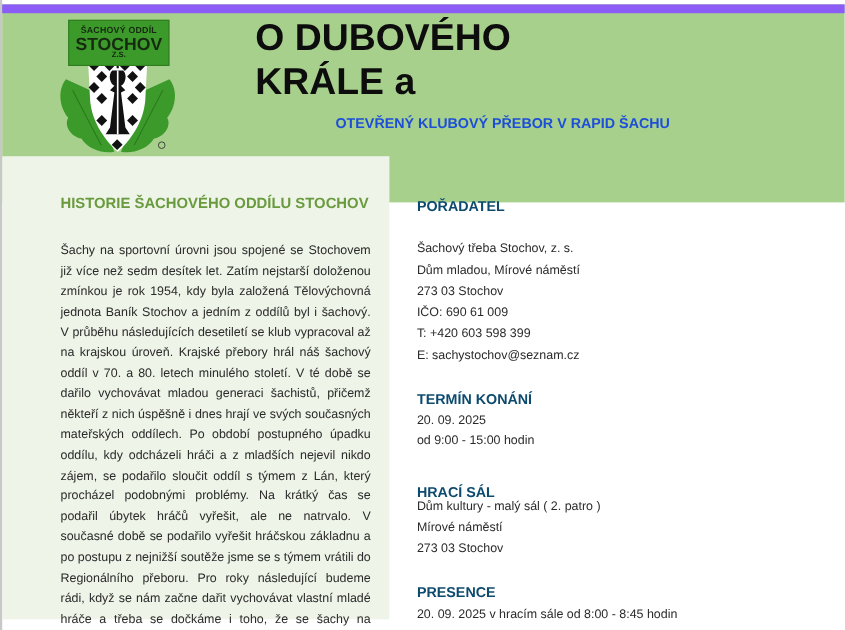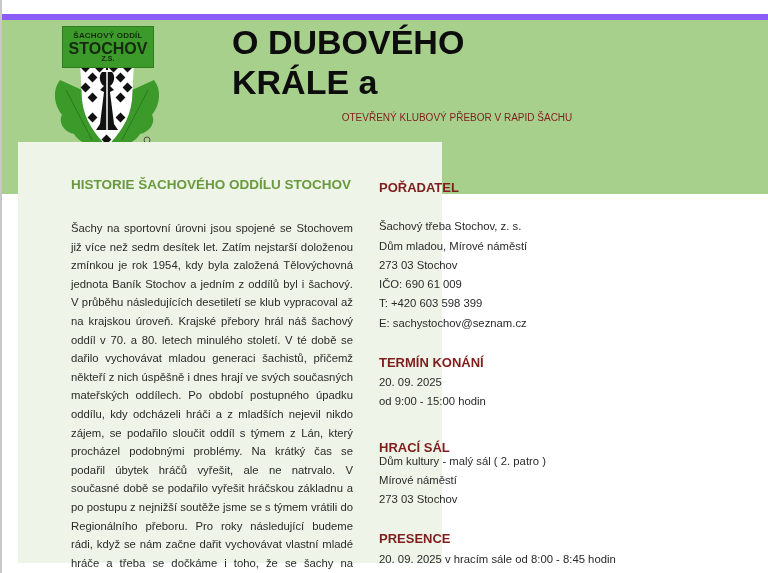--- a/index.html
+++ b/index.html
@@ -1,40 +1,40 @@
 <!DOCTYPE html>
 <html><head>
 <meta charset="utf-8">
 <style>
   * { box-sizing: border-box; margin: 0; padding: 0; }
   html, body { width: 768px; height: 573px; overflow: hidden; background: #ffffff; }
   body { font-family: "Liberation Sans", "DejaVu Sans", sans-serif; color: #1f1f1f; position: relative; }
 
   .page-edge { position: absolute; left: 0; top: 0; width: 2px; height: 573px; background: #c8c8c8; }
 
-  .header { position: absolute; left: 2px; top: 14px; width: 766px; height: 180px; background: #a8d08d; border-top: 6px solid #8b5cf6; }
+  .header { position: absolute; left: 2px; top: 4px; width: 766px; height: 180px; background: #a8d08d; border-top: 8px solid #8b5cf6; }
 
   .logo { position: absolute; left: 50px; top: 4px; width: 110px; height: 126px; }
   .logo-banner { position: absolute; left: 10px; top: 2px; width: 92px; height: 42px; background: #3c9a2a; border: 1px solid #2f7d20; }
   .logo-banner .lb1 { position: absolute; top: 4px; left: 0; width: 100%; text-align: center; font-size: 8px; font-weight: bold; color: #152a10; letter-spacing: 0.2px; }
   .logo-banner .lb2 { position: absolute; top: 13px; left: 0; width: 100%; text-align: center; font-size: 16px; font-weight: bold; color: #152a10; }
   .logo-banner .lb3 { position: absolute; top: 28px; left: 0; width: 100%; text-align: center; font-size: 7px; font-weight: bold; color: #152a10; }
   .logo svg { position: absolute; left: 0; top: 36px; }
 
   .title-1 { position: absolute; left: 230px; top: 2px; width: 355px; text-align: left; font-size: 34px; font-weight: bold; color: #0d0d0d; line-height: 40px; }
   .title-2 { position: absolute; left: 230px; top: 46px; width: 440px; text-align: center; font-size: 34px; font-weight: bold; color: #0d0d0d; line-height: 40px; }
-  .subtitle-1 { position: absolute; left: 270px; top: 92px; width: 370px; text-align: center; font-size: 10px; font-weight: normal; color: #7f1d1d; }
+  .subtitle-1 { position: absolute; left: 270px; top: 92px; width: 370px; text-align: center; font-size: 13px; font-weight: bold; color: #1d4ed8; }
   .subtitle-2 { position: absolute; left: 270px; top: 113px; width: 370px; text-align: center; font-size: 15px; font-weight: bold; color: #1c1c1c; }
 
-  .history { position: absolute; left: 18px; top: 142px; width: 424px; height: 421px; background: #eef4e8; }
+  .history { position: absolute; left: 2px; top: 142px; width: 352px; height: 421px; background: #eef4e8; }
   .history-title { position: absolute; left: 53px; top: 35px; font-size: 13.5px; font-weight: bold; color: #6a9a3e; }
   .history-body { position: absolute; left: 53px; top: 77px; width: 282px; font-size: 11.3px; line-height: 18.6px; color: #2a2a2a; text-align: justify; hyphens: manual; }
 
   .info { position: absolute; left: 379px; top: 142px; width: 380px; }
-  .sec-title { position: absolute; left: 0; font-size: 13px; font-weight: bold; color: #7f1d1d; }
+  .sec-title { position: absolute; left: 0; font-size: 13px; font-weight: bold; color: #0c4a6e; }
   .line { position: absolute; left: 0; font-size: 11.3px; color: #2a2a2a; white-space: nowrap; }
 </style>
 </head>
 <body>
 
 <div class="page-edge"></div>
 
 <header class="header">
   <div class="logo">
     <svg width="110" height="90" viewBox="0 0 110 90">

